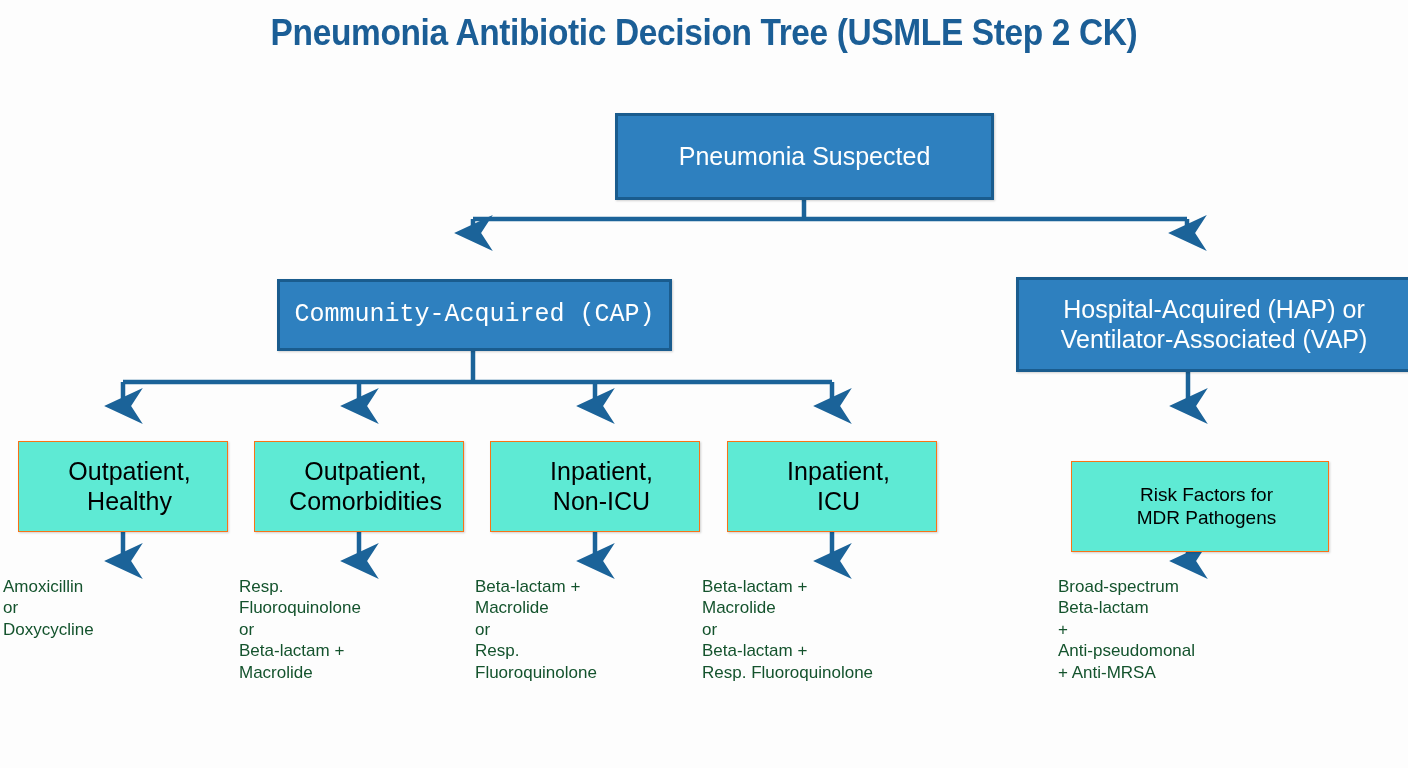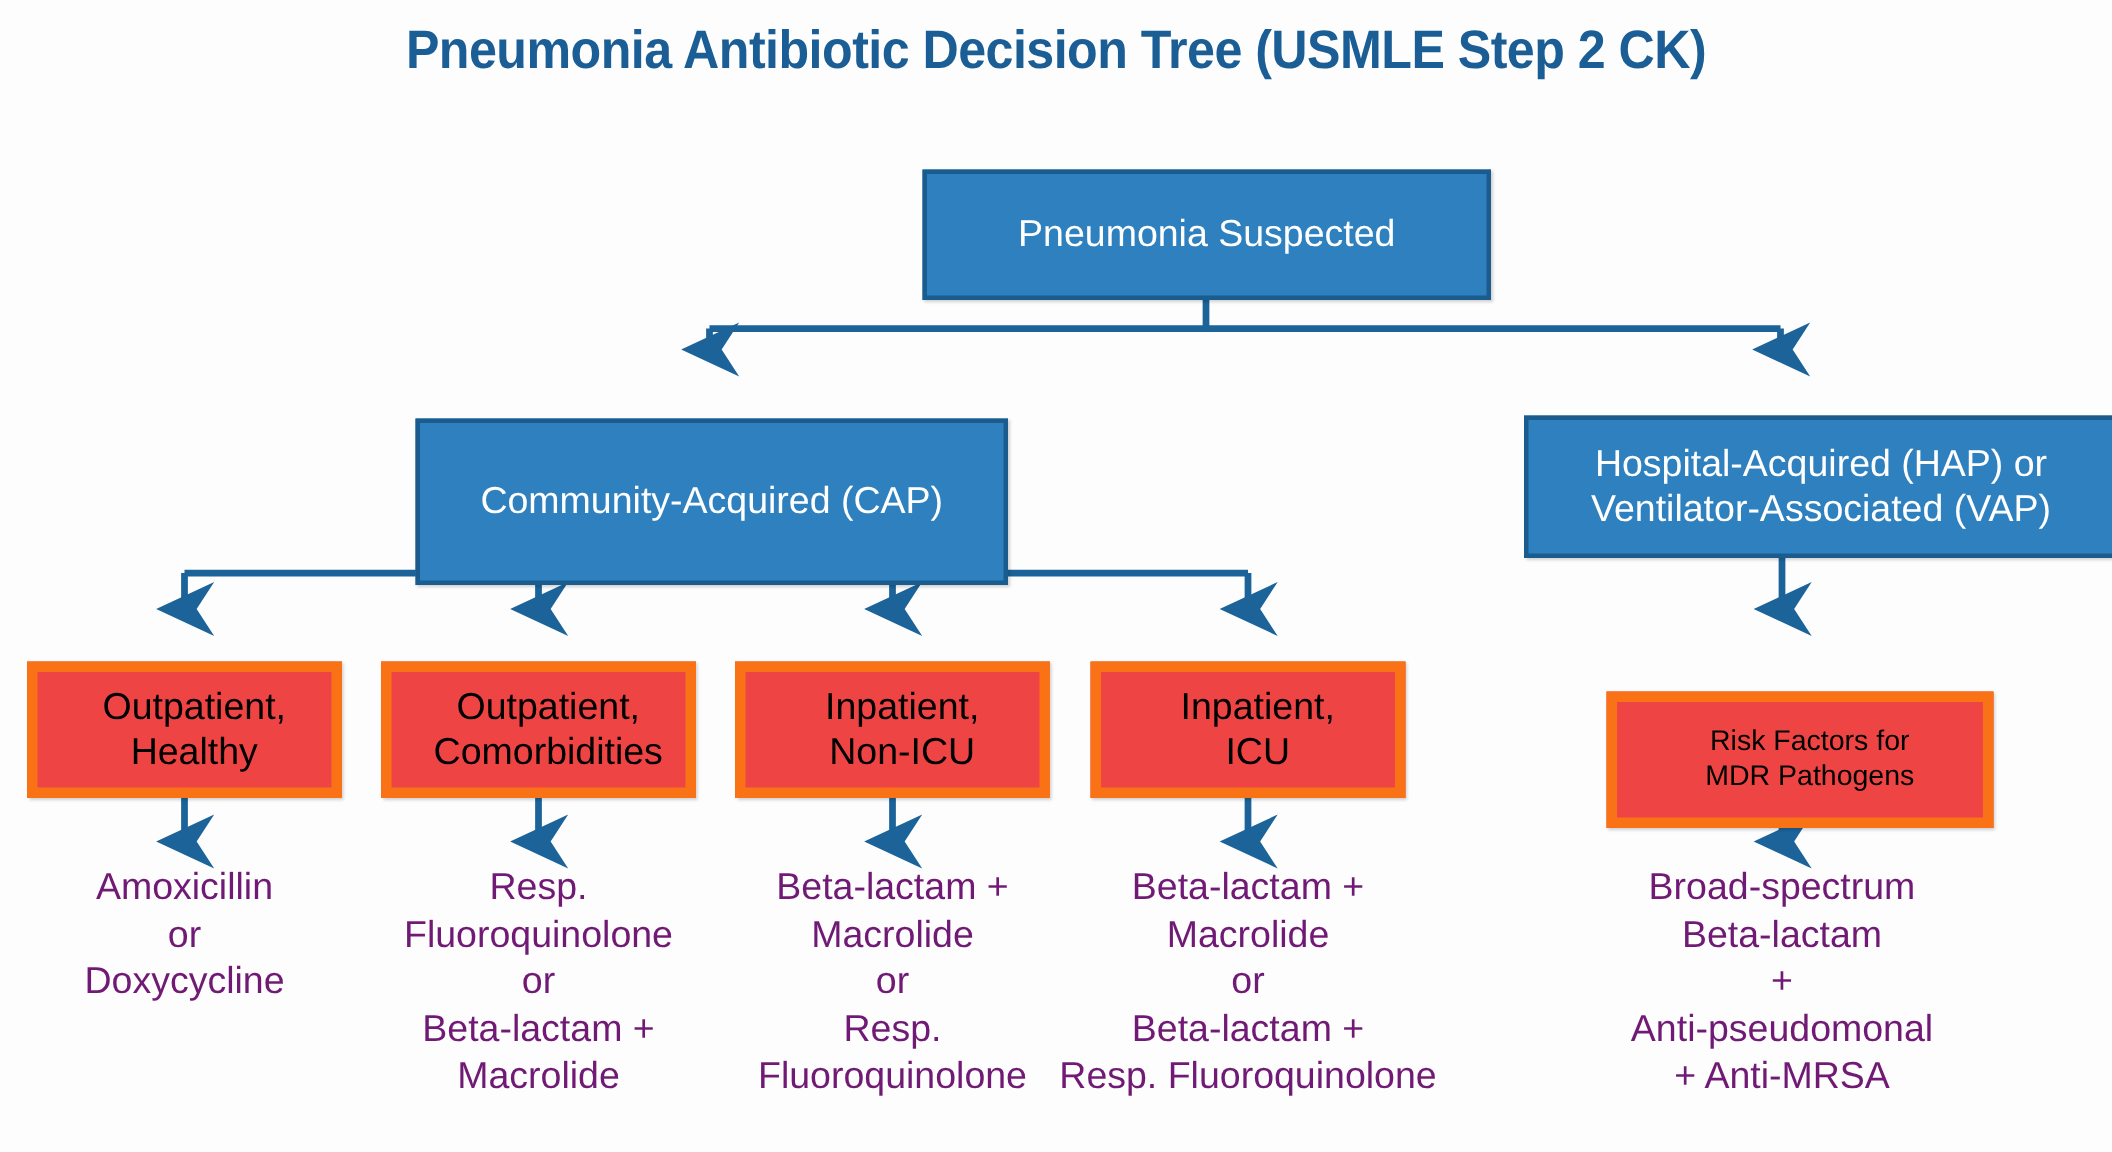--- a/index.html
+++ b/index.html
@@ -46,36 +46,35 @@
     line-height: 1.18;
     box-shadow: 1px 1px 2px rgba(0,0,0,0.18);
     margin-top: 20px;
   }
   .node-dark {
     background: #2e80bf;
     border: 3px solid #1a5c8e;
     color: #ffffff;
   }
   .node-light {
-    background: #ef4444;
-    border: 7px solid #f97316;
+    background: #5eead4;
+    border: 1px solid #f97316;
     color: #000000;
     padding-left: 13px;
   }
   .node .label {
     display: block;
     white-space: pre-line;
   }
 
   
   .leaf {
     position: absolute;
-    text-align: center;
-    color: #701a75;
-    font-size: 25px;
+    color: #14532d;
+    font-size: 17px;
     line-height: 1.26;
     white-space: pre-line;
   }
 
   
   #wires {
     position: absolute;
     left: 0;
     top: 0;
     width: 1408px;
@@ -117,21 +116,21 @@
       <path d="M595,512 L595,561" marker-end="url(#arrow)"></path>
       <path d="M832,512 L832,561" marker-end="url(#arrow)"></path>
       <path d="M1188,512 L1188,561" marker-end="url(#arrow)"></path>
     </g>
   </svg>
 
   <div class="node node-dark" style="left:615px; top:93px; width:379px; height:87px; font-size:25px;">
     <span class="label">Pneumonia Suspected</span>
   </div>
 
-  <div class="node node-dark" style="left:277px; top:259px; width:395px; height:111px; font-size:25px;">
+  <div class="node node-dark" style="left:277px; top:259px; width:395px; height:72px; font-size:25px;font-family:Liberation Mono, monospace;">
     <span class="label">Community-Acquired (CAP)</span>
   </div>
 
   <div class="node node-dark" style="left:1016px; top:257px; width:396px; height:95px; font-size:25px;">
     <span class="label">Hospital-Acquired (HAP) or
 Ventilator-Associated (VAP)</span>
   </div>
 
   <div class="node node-light" style="left:18px; top:421px; width:210px; height:91px; font-size:25px;">
     <span class="label">Outpatient,

